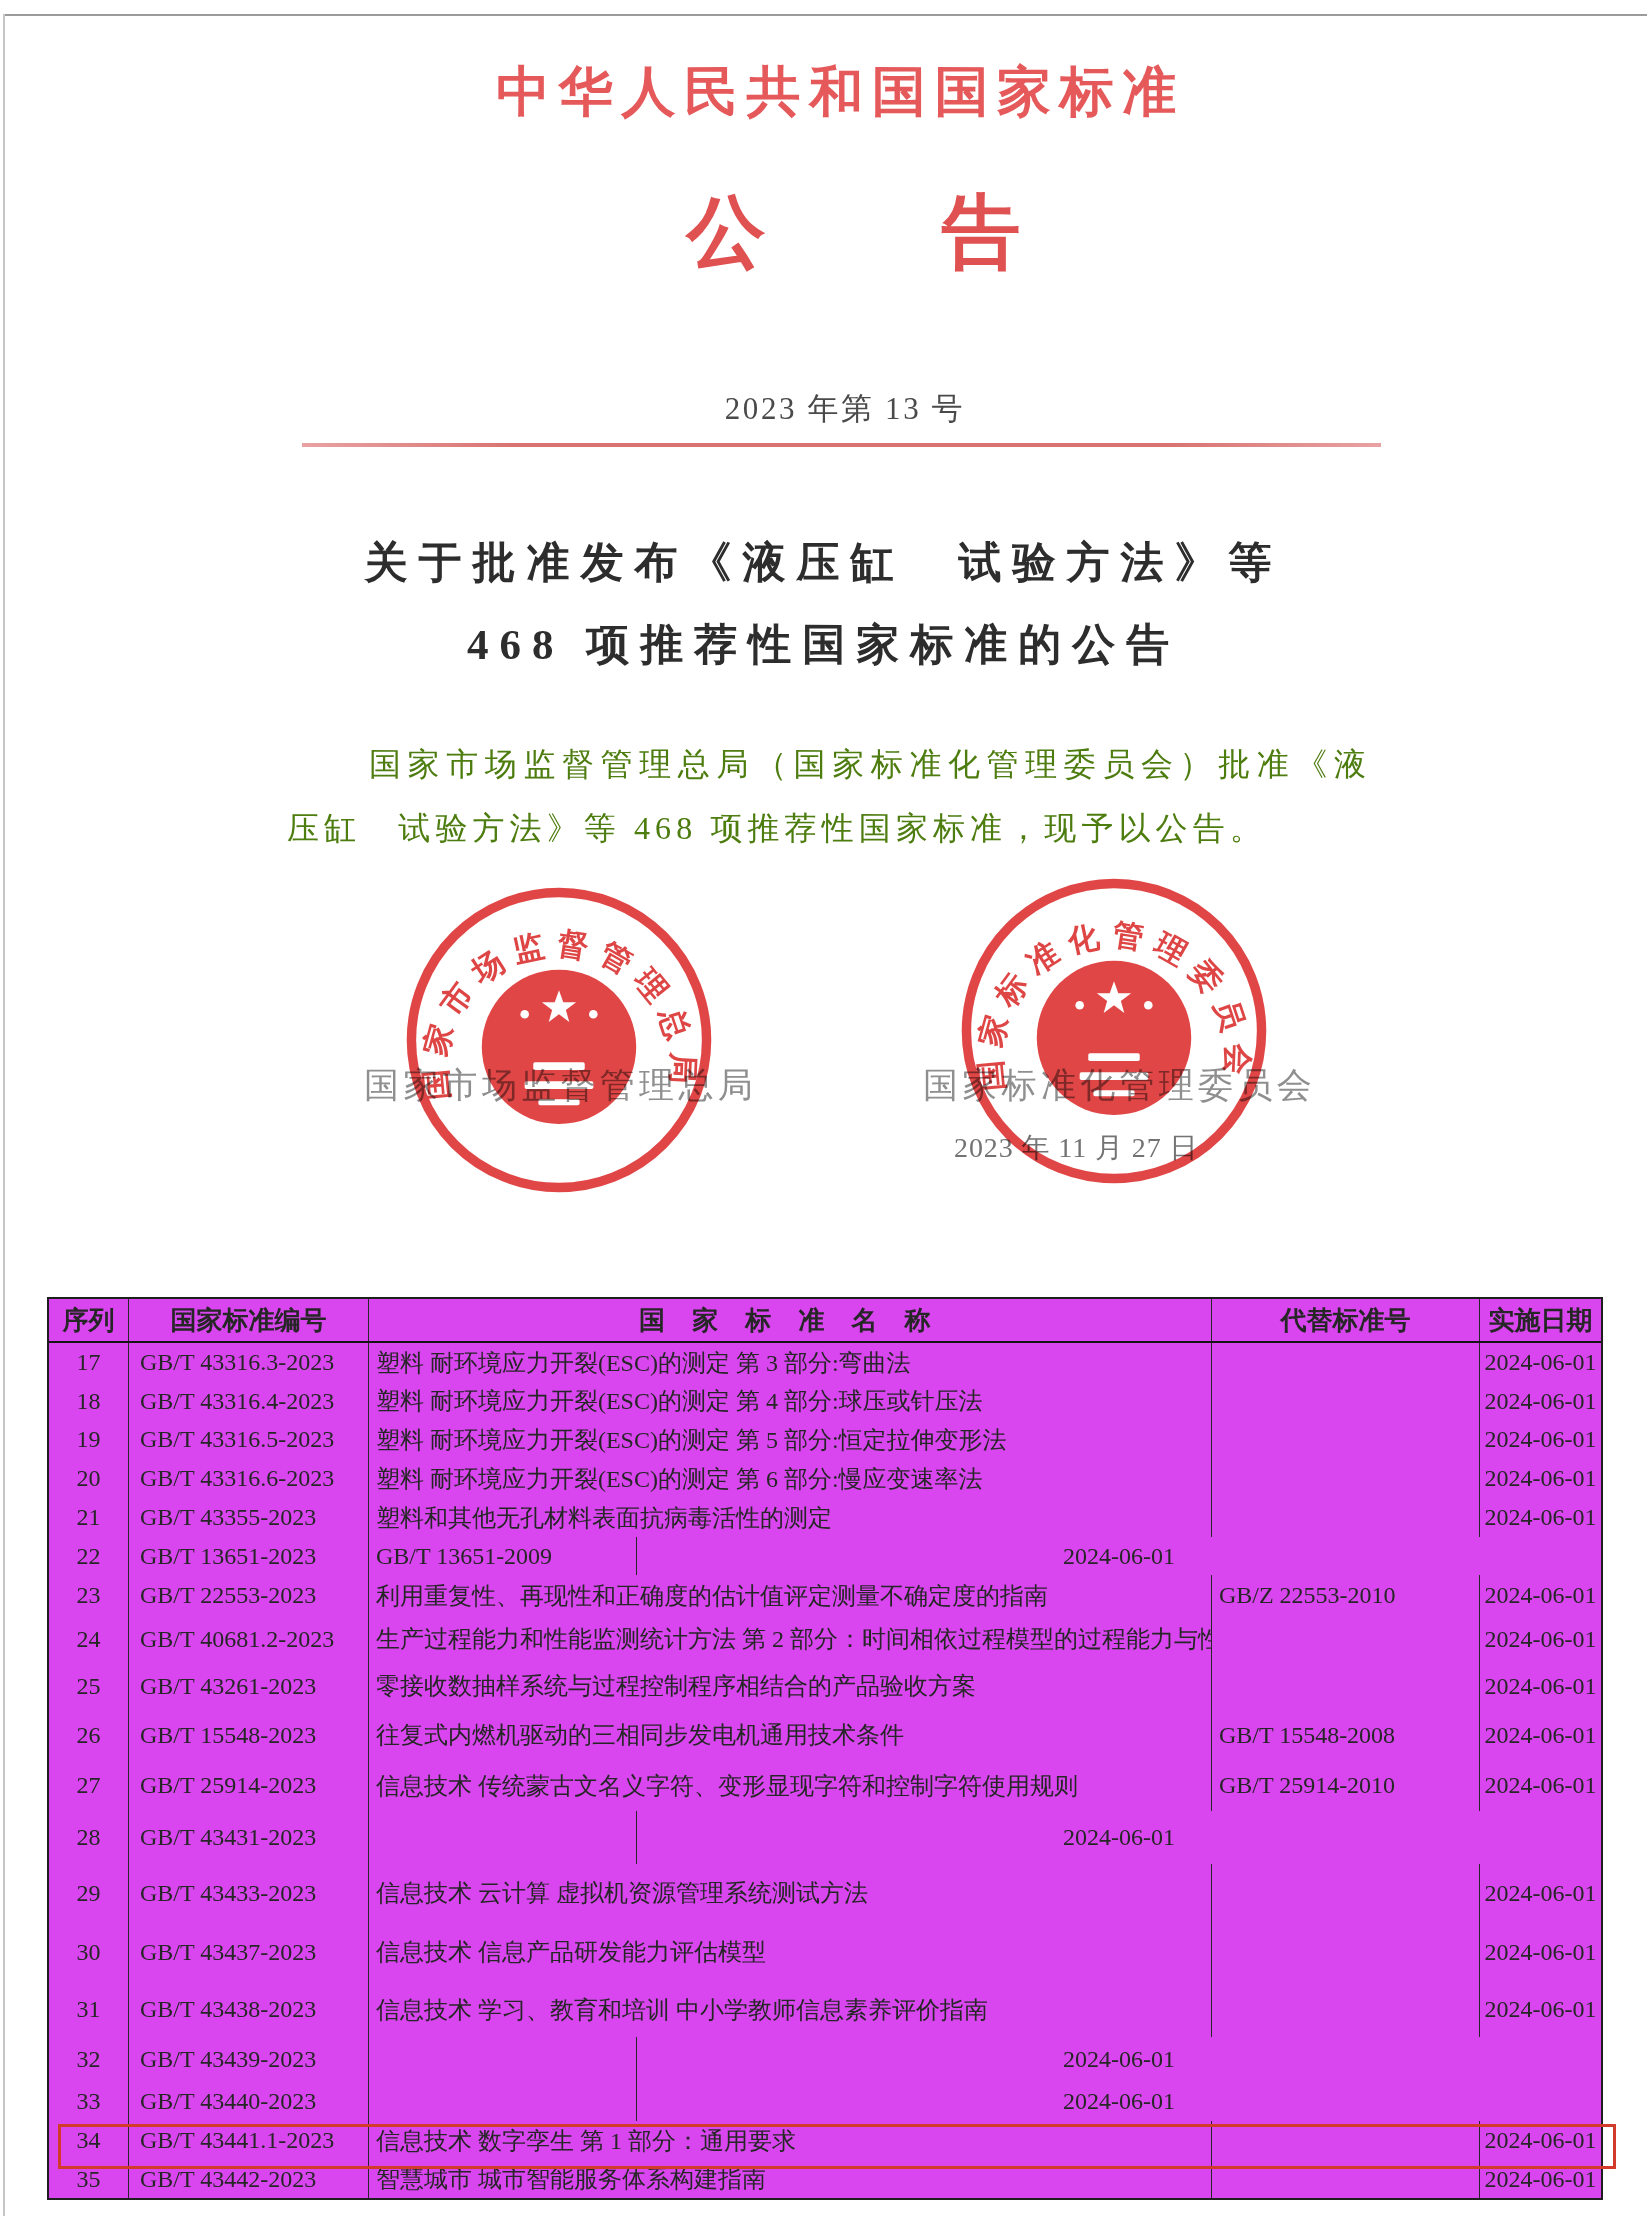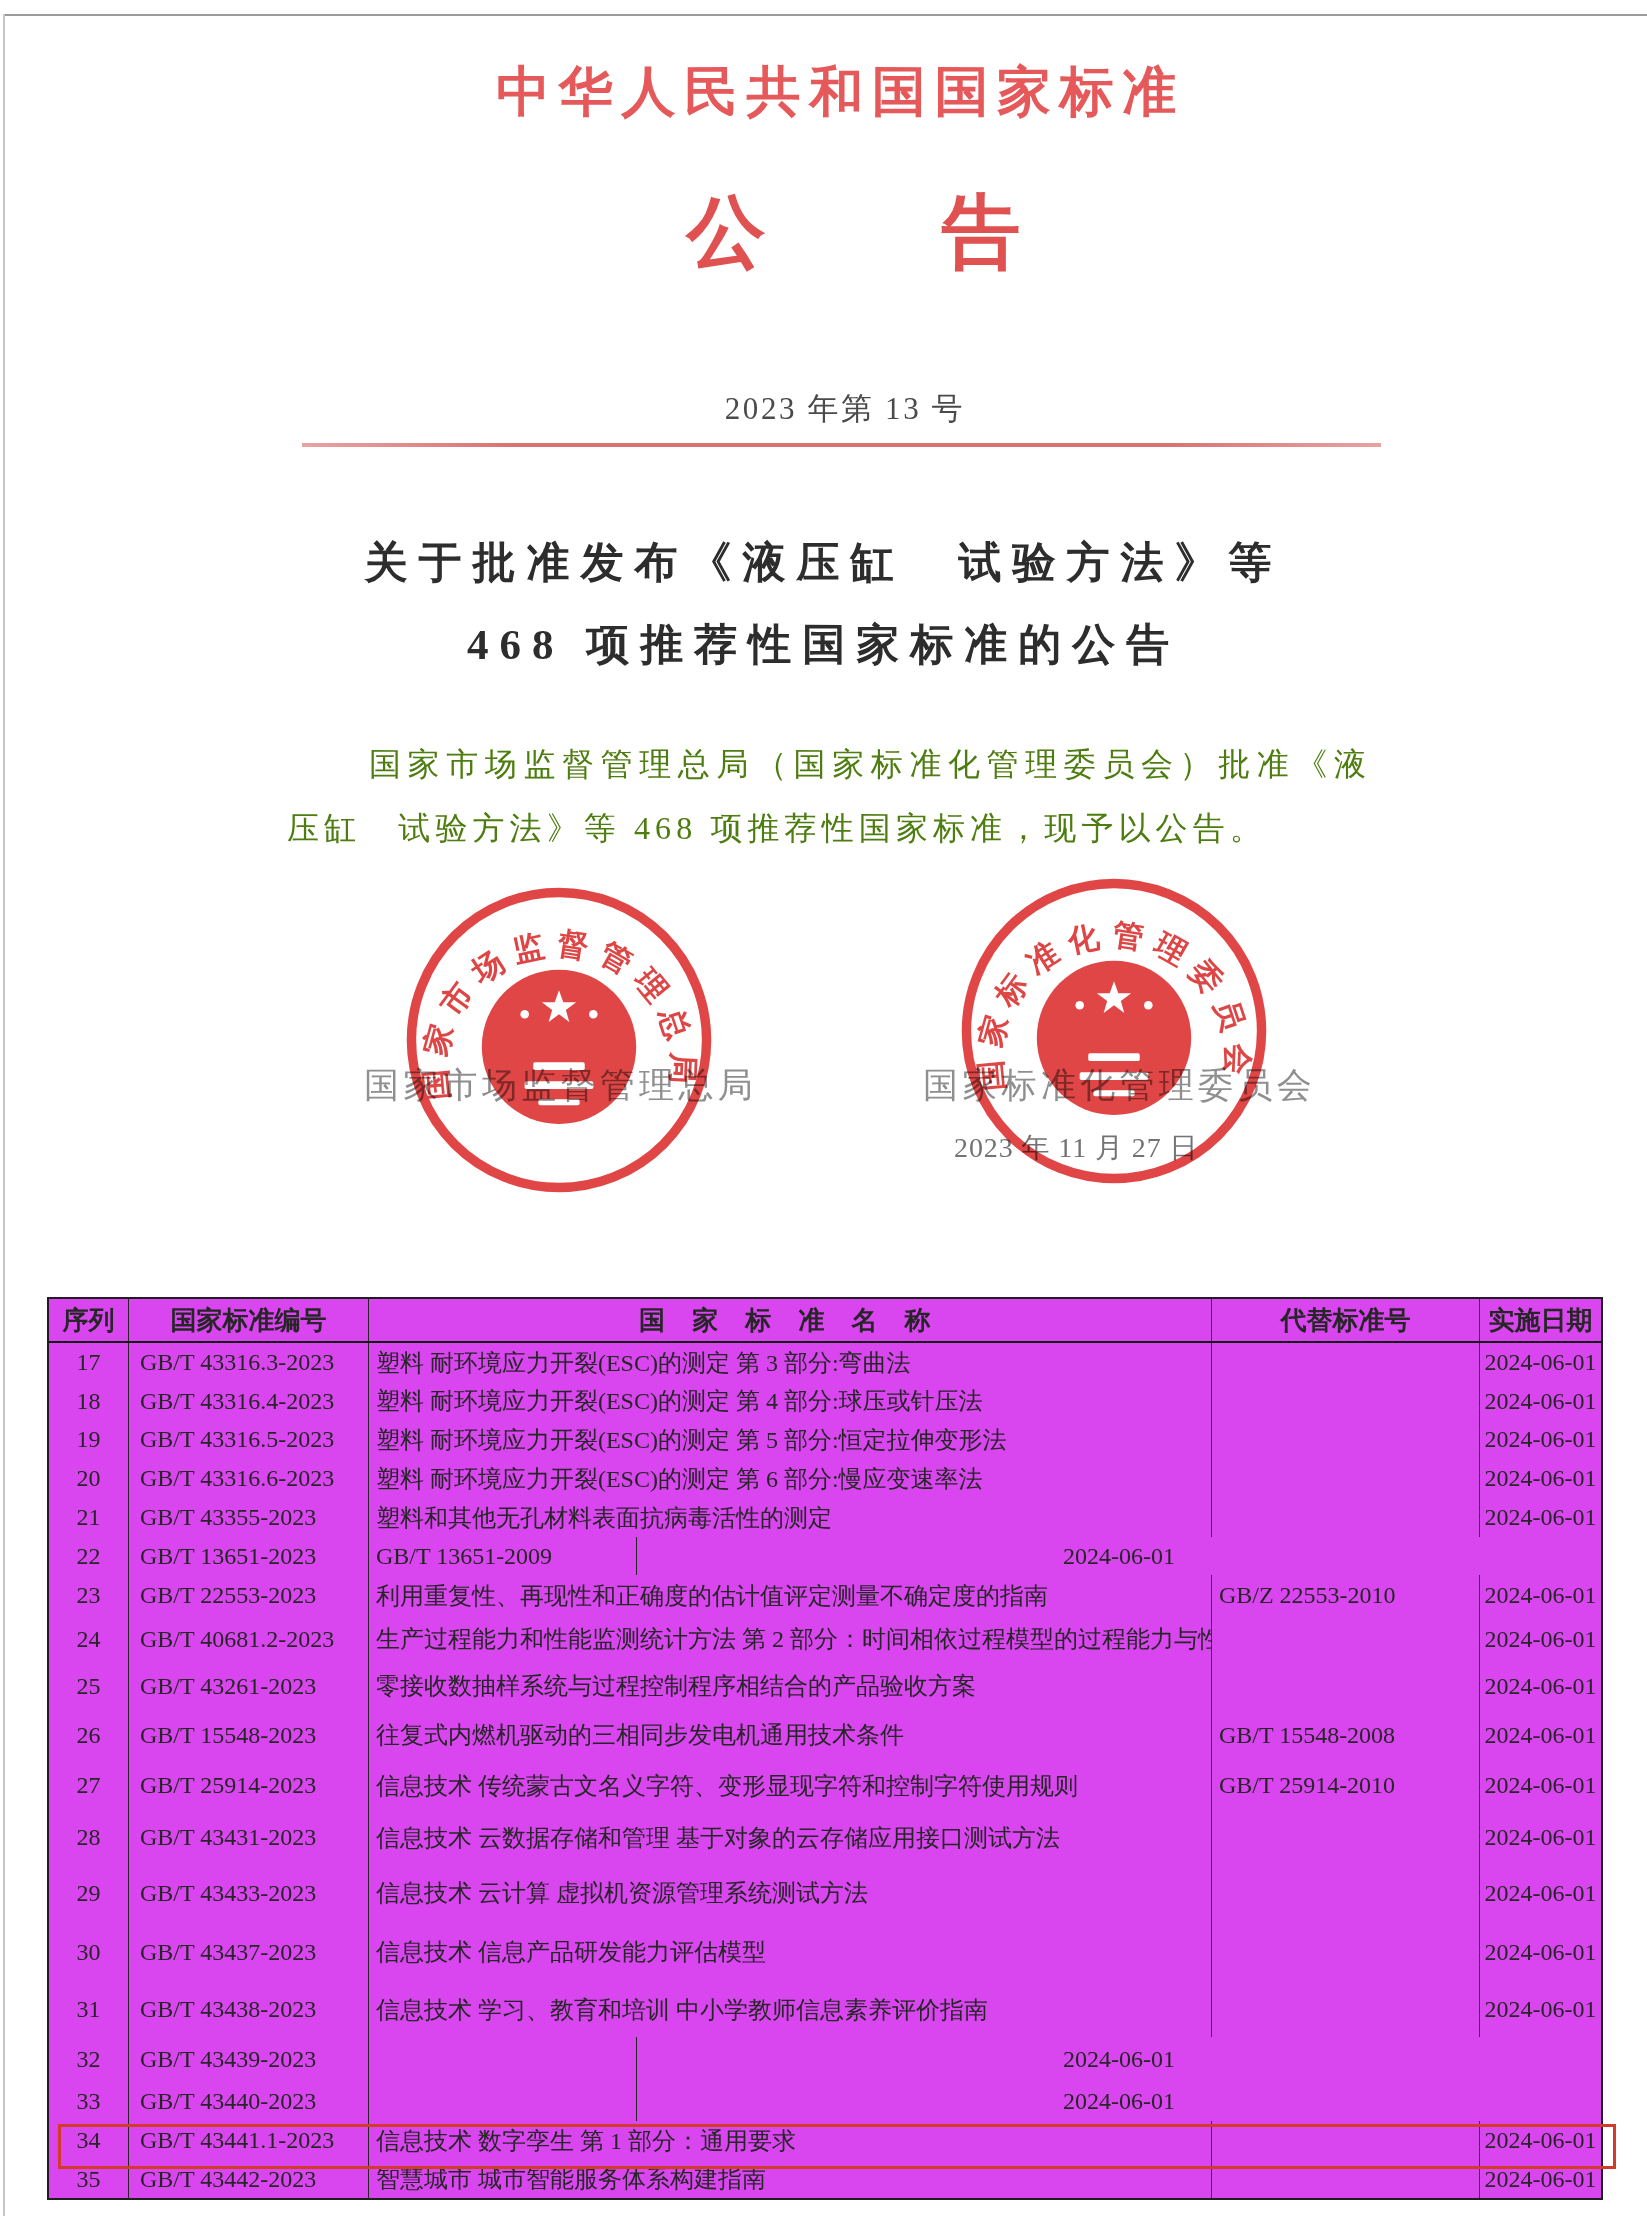--- a/index.html
+++ b/index.html
@@ -259,21 +259,20 @@
         <div class="trow">
       <div class="cell c1">27</div>
       <div class="cell c2">GB/T 25914-2023</div>
       <div class="cell c3">信息技术 传统蒙古文名义字符、变形显现字符和控制字符使用规则</div>
       <div class="cell c4">GB/T 25914-2010</div>
       <div class="cell c5">2024-06-01</div>
     </div>
         <div class="trow">
       <div class="cell c1">28</div>
       <div class="cell c2">GB/T 43431-2023</div>
-      <div class="cell c3">信息技术 云数据存储和管理 基于对象的云存储应用接口测试方法</div>
       <div class="cell c4"></div>
       <div class="cell c5">2024-06-01</div>
     </div>
         <div class="trow">
       <div class="cell c1">29</div>
       <div class="cell c2">GB/T 43433-2023</div>
       <div class="cell c3">信息技术 云计算 虚拟机资源管理系统测试方法</div>
       <div class="cell c4"></div>
       <div class="cell c5">2024-06-01</div>
     </div>

